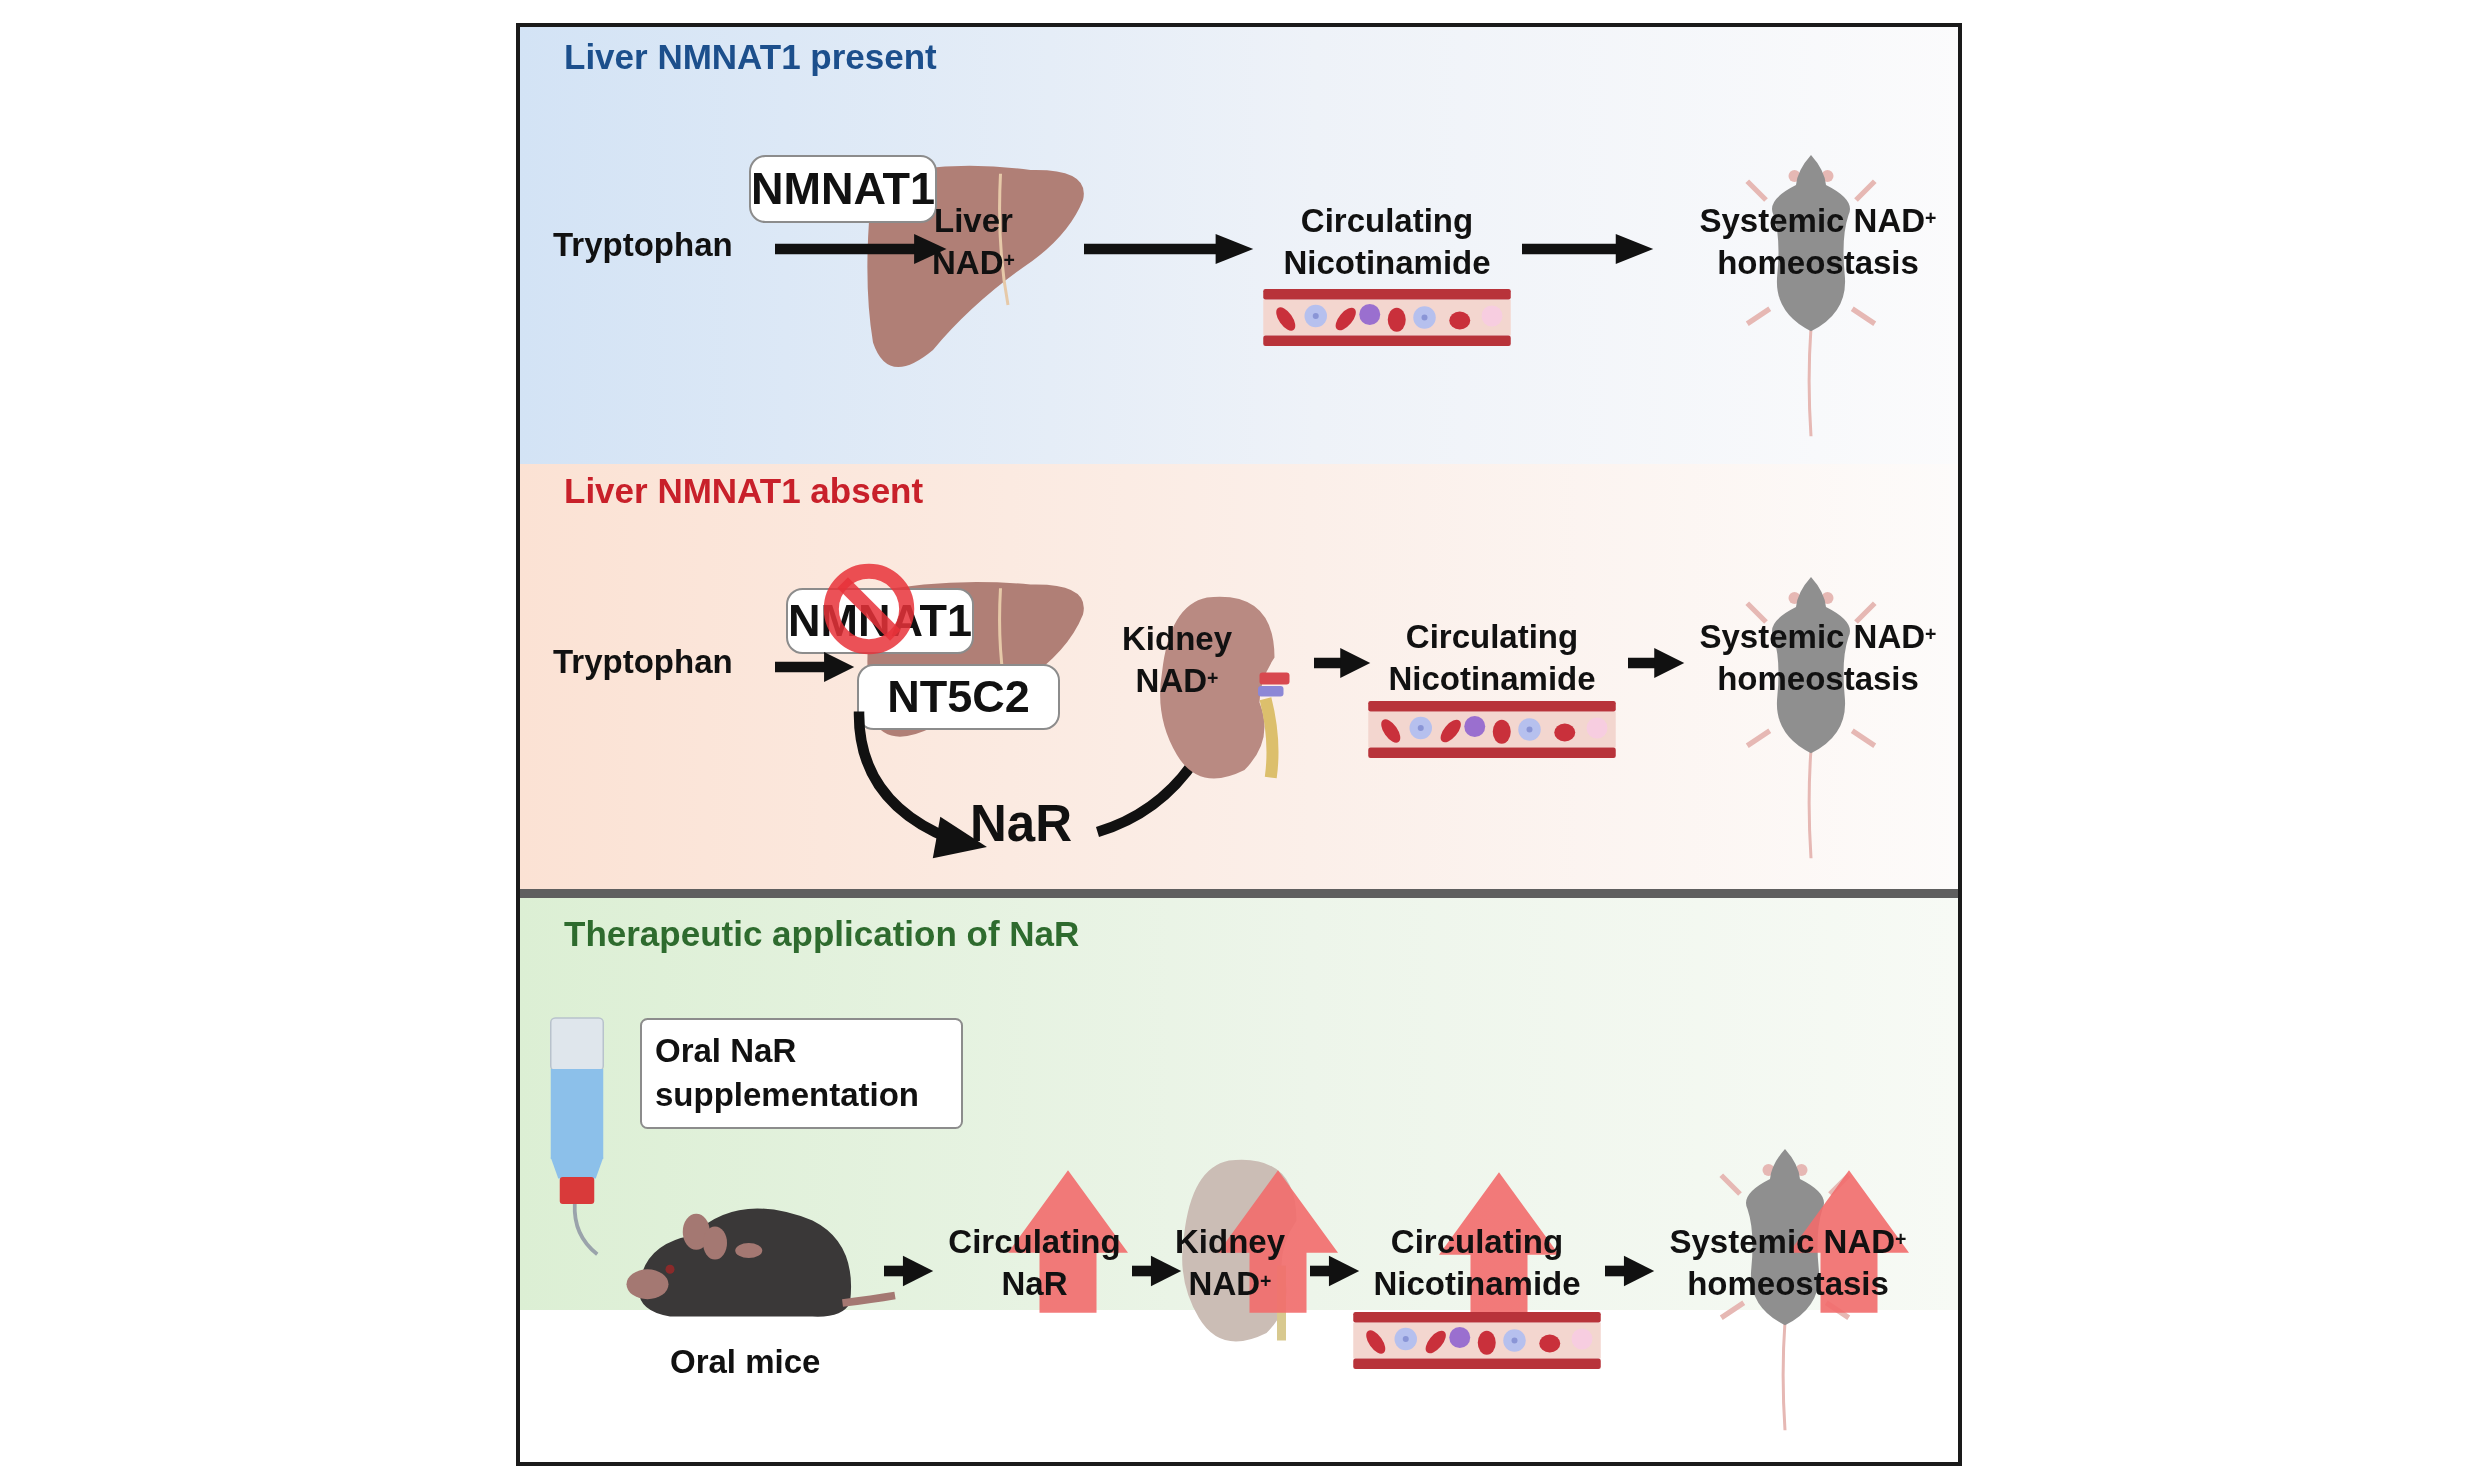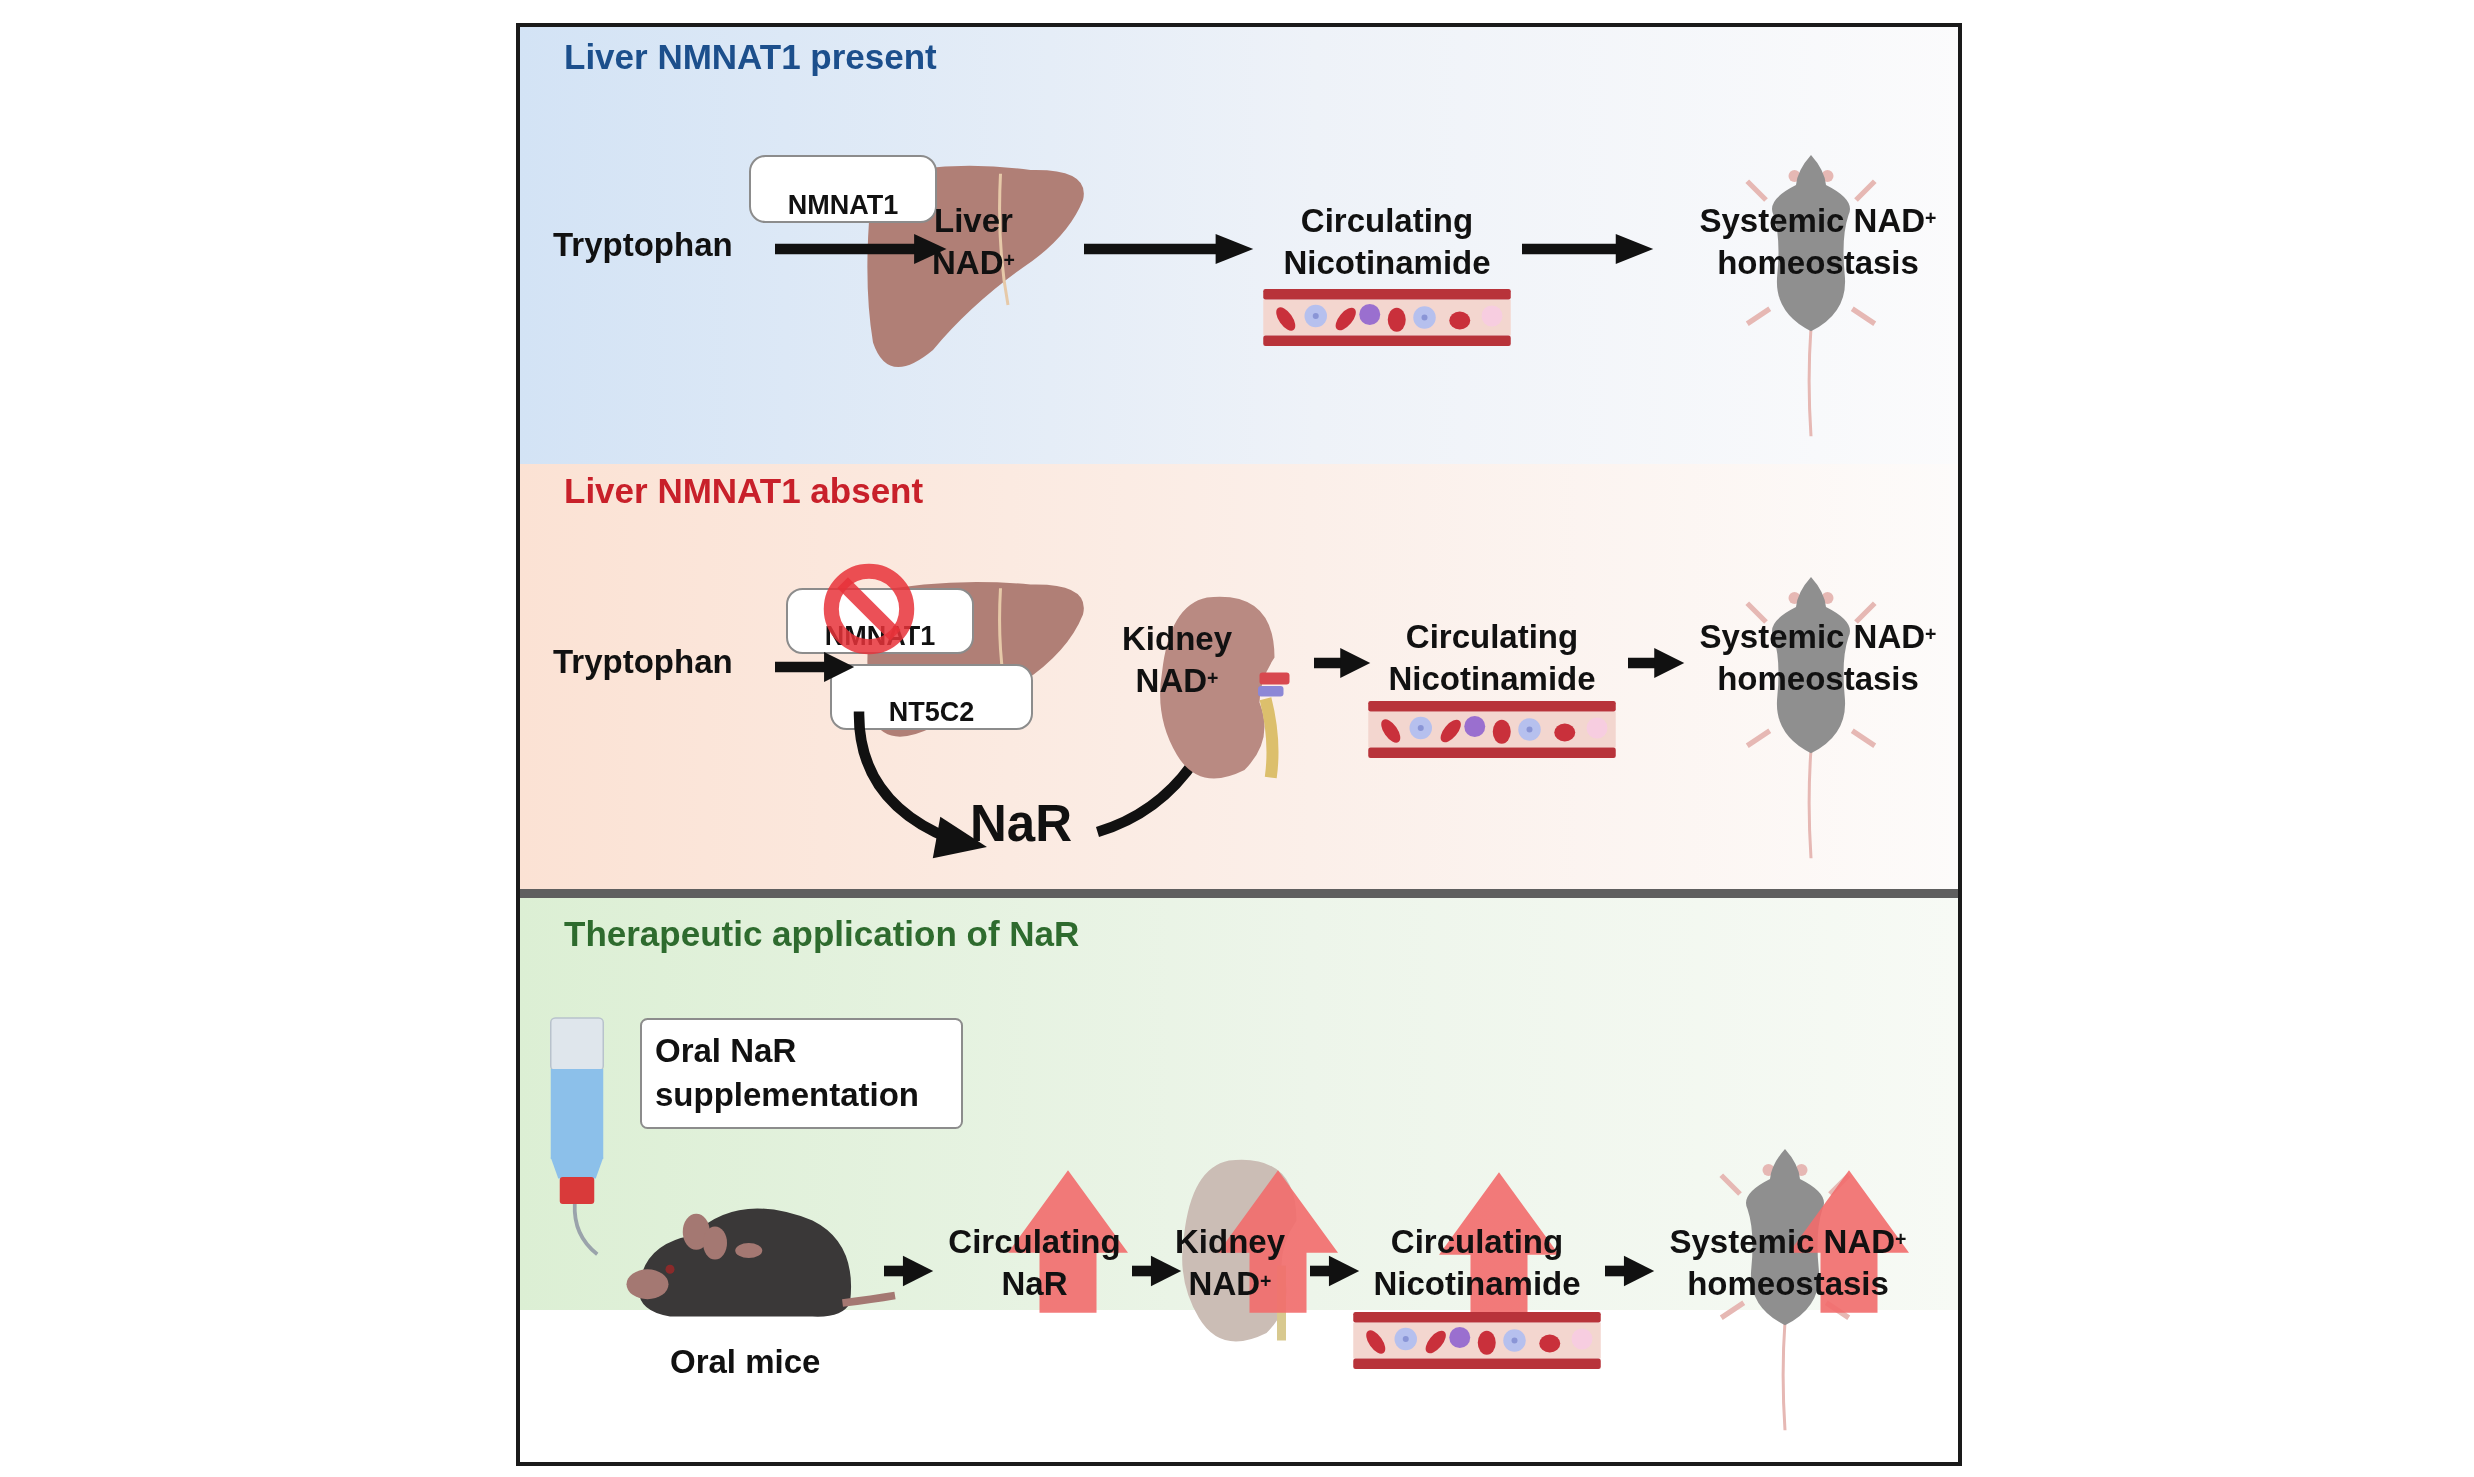--- a/index.html
+++ b/index.html
@@ -8,21 +8,21 @@
   .frame { position:absolute; left:516px; top:22.5px; width:1446px; height:1443px;
            border:4.5px solid #1a1a1a; box-sizing:border-box; overflow:hidden; }
   .panel { position:absolute; left:0; width:100%; }
   #p1 { top:0; height:437px; background:linear-gradient(90deg,#d3e3f5 0%,#eef2f8 55%,#fbfbfc 100%);padding-left:8px; }
   #p2 { top:437px; height:425px; background:linear-gradient(90deg,#fbe2d4 0%,#fbefe9 55%,#fdfbfa 100%); }
   #divider { position:absolute; left:0; top:862px; width:100%; height:9px; background:#5f5f5f; }
   #p3 { top:871px; height:412px; background:linear-gradient(90deg,#dcefd4 0%,#edf5ea 55%,#f7faf5 100%); }
   .ptitle { position:absolute; left:44px; font-weight:bold; font-size:35px; }
   .lbl { position:absolute; font-weight:bold; font-size:33px; color:#111; text-align:center; line-height:42px; white-space:nowrap; }
   .box { position:absolute; background:#fff; border:2.3px solid #8c8c8c; border-radius:16.5px;
-         font-weight:bold; font-size:27px; color:#111; display:flex; align-items:flex-end; justify-content:center; box-sizing:border-box; }
+         font-weight:bold; font-size:45px; color:#111; display:flex; align-items:center; justify-content:center; box-sizing:border-box; }
   svg.art { position:absolute; overflow:visible; }
   sup { font-size:19.5px; vertical-align:top; position:relative; top:-3px; }
 </style>
 </head>
 <body>
 
 <div class="frame">
 
   <div class="panel" id="p1">
     <div class="ptitle" style="top:10.5px;color:#1c4f8c">Liver NMNAT1 present</div>
@@ -91,21 +91,21 @@
       <path d="M40 20 Q140 0 250 10 Q330 8 320 50 Q300 100 240 140 Q170 180 120 200 Q60 230 40 190 Q25 120 40 20 Z" fill="#b07f76"></path>
       <path d="M210 15 Q205 100 220 170" stroke="#e6c9a8" stroke-width="4" fill="none"></path>
     </svg>
     <div class="box" style="left:266px;top:124px;width:188px;height:66px">
       <span>NMNAT1</span>
     </div>
     <svg class="art" style="left:300px;top:96px" width="98" height="98" viewBox="0 0 130 130">
       <circle cx="65" cy="65" r="50" fill="none" stroke="#e8323a" stroke-width="20" opacity="0.85"></circle>
       <line x1="30" y1="30" x2="100" y2="100" stroke="#e8323a" stroke-width="20" opacity="0.85"></line>
     </svg>
-    <div class="box" style="left:310px;top:200px;width:203px;height:66px">
+    <div class="box" style="left:337px;top:200px;width:203px;height:66px">
       <span>NT5C2</span>
     </div>
     <div class="lbl" style="left:33px;top:177px">Tryptophan</div>
     <svg class="art" style="left:255px;top:184px" width="83" height="38" viewBox="0 0 110 50">
       <path d="M0 25 H70" stroke="#111" stroke-width="14"></path>
         <path d="M65 5 L105 25 L65 45 Z" fill="#111"></path>
     </svg>
     <svg class="art" style="left:330px;top:240px" width="143" height="158" viewBox="0 0 190 210">
       <path d="M12 10 Q10 130 135 180" stroke="#111" stroke-width="14" fill="none"></path>
       <path d="M120 150 L182 190 L110 205 Z" fill="#111"></path>

